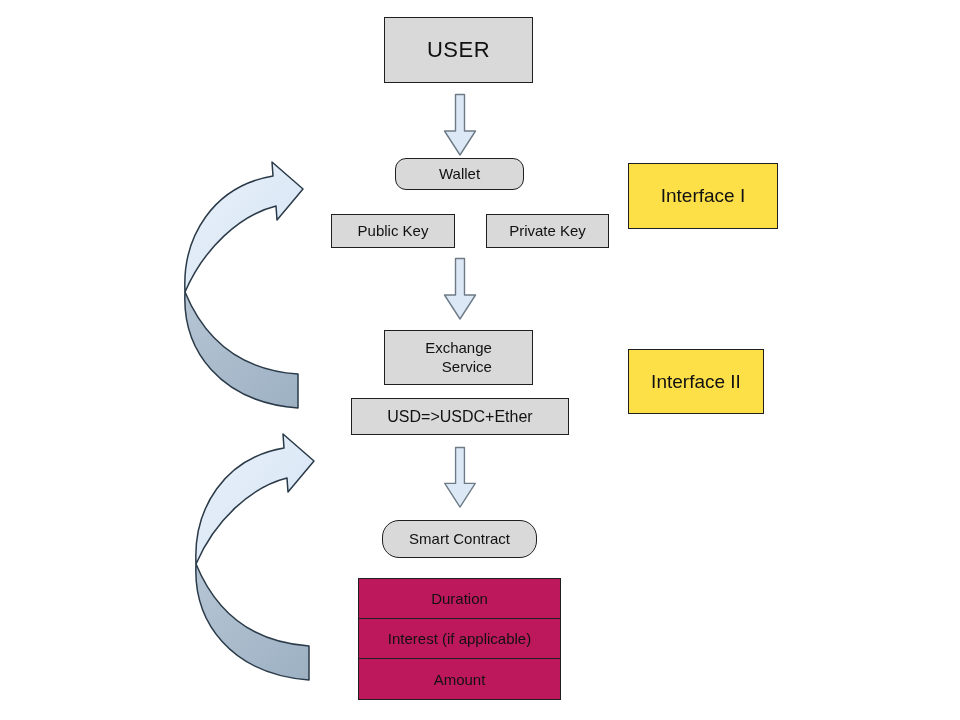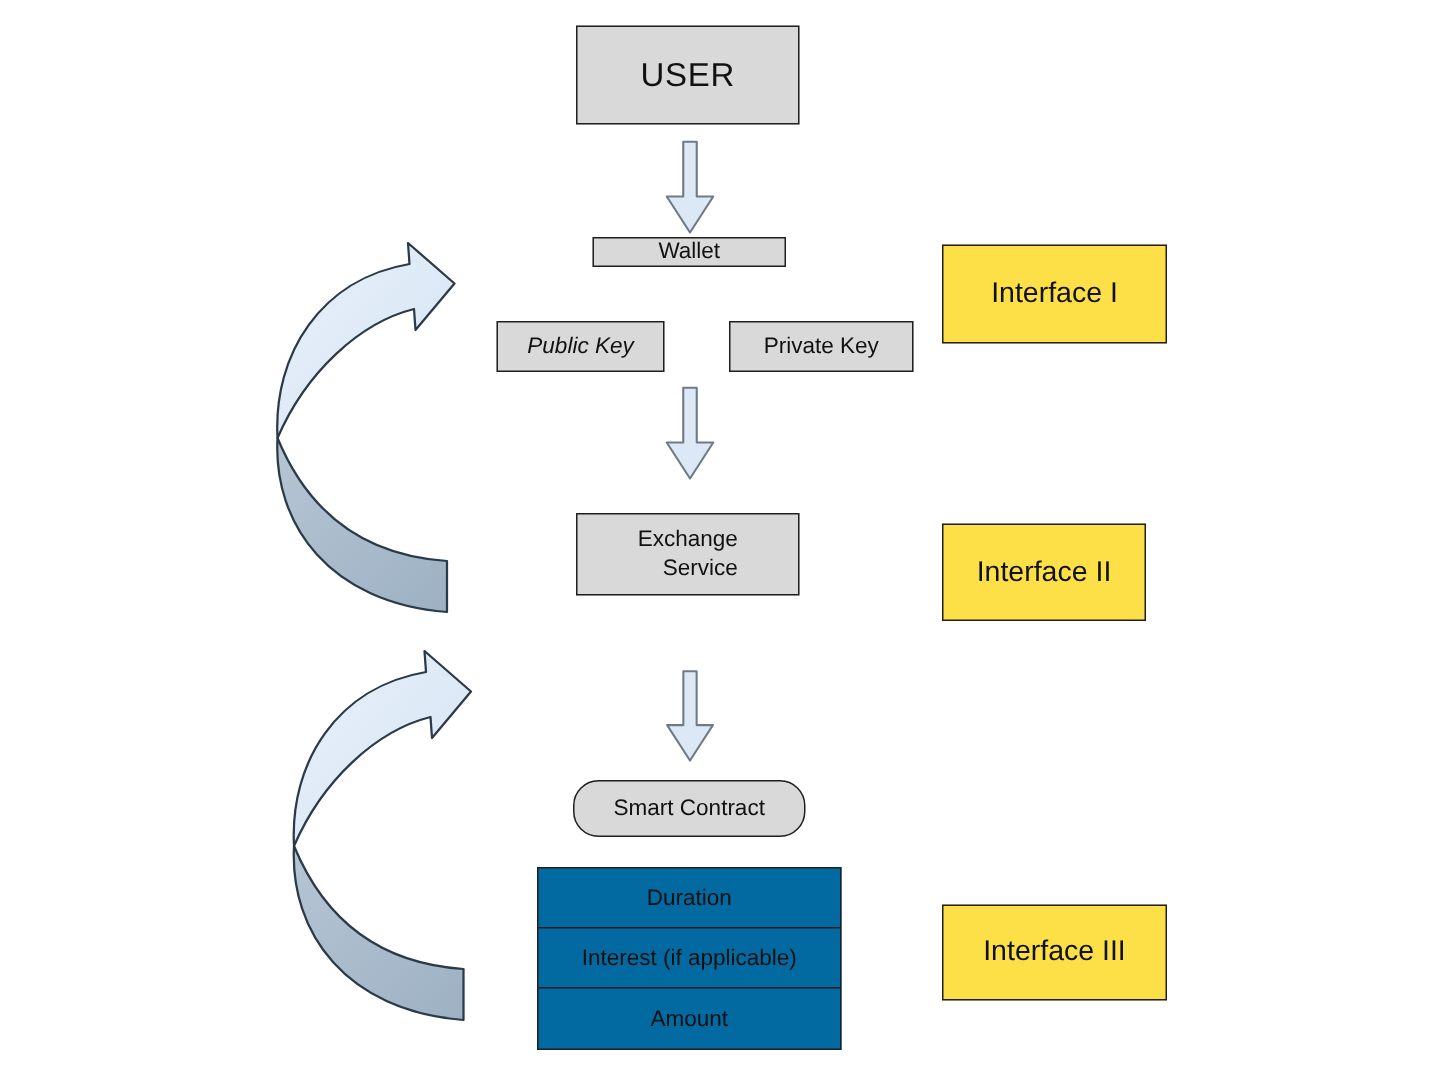--- a/index.html
+++ b/index.html
@@ -16,26 +16,26 @@
     display:flex;align-items:center;justify-content:center;
     text-align:right;
     background:#d9d9d9;
     border:1.4px solid #1f1f1f;
     box-sizing:border-box;
     font-size:15px;
     line-height:1.25;
   }
   .box.big{font-size:22px;letter-spacing:0.5px;}
   .box.blue{background:#fde047;font-size:19px;}
-  .box.pre{white-space:pre-line;margin-top:12px;}
+  .box.pre{white-space:pre-line;}
   .stack{
     position:absolute;
     border:1.4px solid #1f1f1f;
     box-sizing:border-box;
-    background:#0369a1;
+    background:#be185d;
   }
   .stack .row{
     height:40px;
     display:flex;align-items:center;justify-content:center;
     font-size:15px;
     border-bottom:1.4px solid #1f1f1f;
     box-sizing:border-box;
   }
   .stack .row:last-child{border-bottom:none;}
   svg{position:absolute;overflow:visible;}
@@ -72,37 +72,37 @@
   <svg width="36" height="64" viewBox="0 0 36 64" style="left:442px;top:257px;" aria-hidden="true">
     <path d="M13.5 1.5 L22.5 1.5 L22.5 38 L33.5 38 L18 62 L2.5 38 L13.5 38 Z" fill="#dce8f6" stroke="#6e7b87" stroke-width="1.4" stroke-linejoin="round"></path>
   </svg>
 
   <svg width="36" height="63" viewBox="0 0 36 64" style="left:442px;top:446px;" aria-hidden="true">
     <path d="M13.5 1.5 L22.5 1.5 L22.5 38 L33.5 38 L18 62 L2.5 38 L13.5 38 Z" fill="#dce8f6" stroke="#6e7b87" stroke-width="1.4" stroke-linejoin="round"></path>
   </svg>
 
   <div class="box big" style="left:384px;top:17px;width:149px;height:66px;">USER</div>
 
-  <div class="box" style="left:395px;top:158px;width:129px;height:20px;">Wallet</div>
+  <div class="box" style="left:395px;top:158px;width:129px;height:32px;border-radius:11px;">Wallet</div>
 
-  <div class="box" style="left:331px;top:214px;width:112px;height:34px;font-style:italic;">Public Key</div>
+  <div class="box" style="left:331px;top:214px;width:124px;height:34px;">Public Key</div>
 
   <div class="box" style="left:470px;top:214px;width:123px;height:34px;margin-left:16px;">Private Key</div>
 
   <div class="box pre" style="left:384px;top:330px;width:149px;height:55px;">Exchange
 Service</div>
 
+  <div class="box" style="left:351px;top:398px;width:218px;height:37px;font-size:16px;">USD=&gt;USDC+Ether</div>
 
   <div class="box" style="left:382px;top:520px;width:155px;height:38px;border-radius:17px;">Smart Contract</div>
 
   <div class="stack" style="left:358px;top:578px;width:203px;">
     <div class="row">Duration</div>
     <div class="row">Interest (if applicable)</div>
     <div class="row">Amount</div>
   </div>
 
   <div class="box blue" style="left:628px;top:163px;width:150px;height:66px;">Interface I</div>
 
   <div class="box blue" style="left:628px;top:349px;width:136px;height:65px;">Interface II</div>
 
-  <div class="box blue" style="left:628px;top:603px;width:150px;height:64px;">Interface III</div>
 
 </div>
 
 </body></html>

